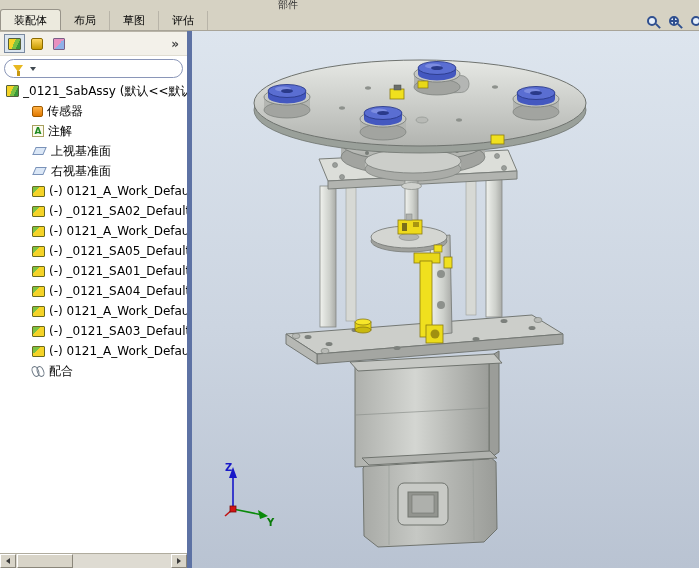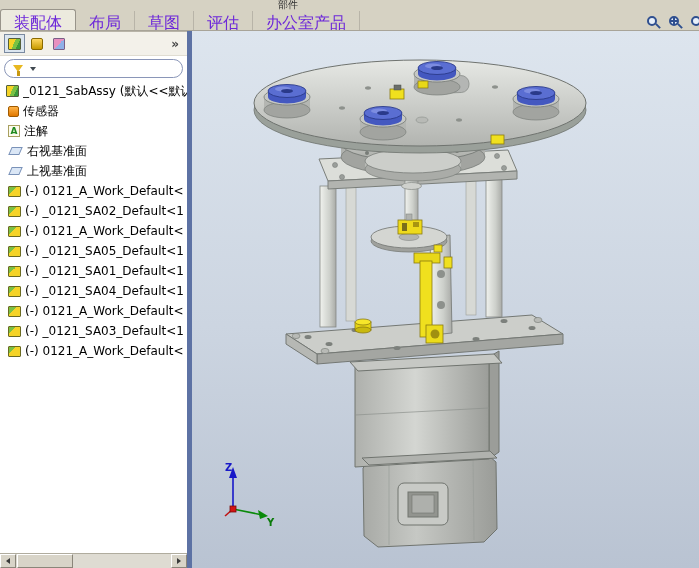--- a/index.html
+++ b/index.html
@@ -3,42 +3,42 @@
 <meta charset="utf-8">
 <style>
   * { margin:0; padding:0; box-sizing:border-box; }
   html,body { width:699px; height:568px; overflow:hidden; font-family:"DejaVu Sans","Liberation Sans",sans-serif; background:#d6d2c3; }
   .app { position:relative; width:699px; height:568px; }
 
   
   .top-strip { position:absolute; left:0; top:0; width:699px; height:10px; background:#d6d2c3;font-family:Liberation Mono, monospace; }
   .top-strip-label { position:absolute; left:278px; top:-2px; font-size:10px; color:#333; }
   .tab-bar { position:absolute; left:0; top:10px; width:699px; height:21px; background:#d6d2c3; border-bottom:1px solid #a8a498; display:flex; align-items:flex-end; }
-  .tab { height:19px; padding:2px 13px 0; font-size:16px; color:#6d28d9; border-right:1px solid #b8b4a8; cursor:default; white-space:nowrap; }
+  .tab { height:19px; padding:2px 13px 0; font-size:11px; color:#000000; border-right:1px solid #b8b4a8; cursor:default; white-space:nowrap; }
   .tab.active { background:#eceade; border:1px solid #98948a; border-bottom:none; border-radius:3px 3px 0 0; height:21px; padding-top:3px; }
   .view-tools { position:absolute; right:-8px; top:1px; display:flex; }
   .tool-btn { width:22px; height:19px; display:flex; align-items:center; justify-content:center; }
   .mag { position:relative; width:10px; height:10px; border:2px solid #2f4f8f; border-radius:50%; background:#e8f0fa; }
   .mag::after { content:""; position:absolute; width:6px; height:2px; background:#2f4f8f; right:-6px; bottom:-3px; transform:rotate(45deg); }
   .mag.plus::before { content:""; position:absolute; left:2px; top:2px; width:2px; height:2px; background:#2f4f8f; box-shadow:2px 0 #2f4f8f,-2px 0 #2f4f8f,0 2px #2f4f8f,0 -2px #2f4f8f; }
 
   
   .left-panel { position:absolute; left:0; top:31px; width:187px; height:537px; background:#ffffff; border-top:1px solid #b8b4a8; }
   .panel-toolbar { height:24px; background:#f3f1ea; display:flex; align-items:center; padding:2px 4px; border-bottom:1px solid #e0ddd2; }
   .pt-btn { width:21px; height:19px; display:flex; align-items:center; justify-content:center; border:1px solid transparent; margin-right:1px; }
   .pt-btn.active { border:1px solid #7a8aa0; background:#dce6f0; }
   .pt-overflow { margin-left:auto; font-size:12px; font-weight:bold; color:#444; padding:0 4px; }
   .filter-bar { margin:3px 4px; height:19px; border:1px solid #8a96b8; border-radius:10px; background:#fff; display:flex; align-items:center; padding:0 8px; }
   .funnel { position:relative; width:0; height:0; border-left:5px solid transparent; border-right:5px solid transparent; border-top:7px solid #e8b820; }
   .funnel::after { content:""; position:absolute; left:-1.5px; top:-1px; width:3px; height:5px; background:#c89810; }
   .caret { width:0; height:0; border-left:3.5px solid transparent; border-right:3.5px solid transparent; border-top:4px solid #404850; margin-left:7px; }
 
   .tree { font-size:12px; color:#000; }
   .tree-row { height:20px; display:flex; align-items:center; gap:4px; padding-left:6px; white-space:nowrap; overflow:hidden; }
-  .tree-row.indent { padding-left:8px; }
+  .tree-row.indent { padding-left:32px; }
   .lbl { overflow:hidden; text-overflow:clip; }
 
   
   .icon { flex:0 0 auto; display:inline-block; }
   .ic-assy { width:13px; height:12px; background:linear-gradient(115deg,#f5d327 0 45%,#7ac143 45% 72%,#3a9a3a 72%); border:1px solid #55603a; border-radius:1px; }
   .ic-comp { width:13px; height:11px; background:linear-gradient(135deg,#7ac143 0 35%,#f5d327 35%); border:1px solid #6a6a20; border-radius:1px; }
   .ic-sensor { width:11px; height:11px; background:linear-gradient(#ffb347,#e07800); border:1px solid #a05a00; border-radius:2px; }
   .ic-note { width:12px; height:12px; background:#fdfbee; border:1px solid #a8a060; font-weight:bold; font-size:9px; line-height:11px; color:#1f8a1f; text-align:center; }
   .ic-note i { font-style:normal; }
   .ic-plane { width:11px; height:8px; border:1px solid #7a92b8; background:rgba(190,212,238,.55); transform:skewX(-24deg); margin:0 2px; }
@@ -72,21 +72,20 @@
 
   <div class="top-strip">
     <span class="top-strip-label">部件</span>
   </div>
 
   <div class="tab-bar">
     <div class="tab active">装配体</div>
     <div class="tab">布局</div>
     <div class="tab">草图</div>
     <div class="tab">评估</div>
-    <div class="tab">办公室产品</div>
     <div class="view-tools">
       <div class="tool-btn">
           <span class="mag"></span>
         </div>
       <div class="tool-btn">
           <span class="mag plus"></span>
         </div>
       <div class="tool-btn">
           <span class="mag"></span>
         </div>
@@ -120,27 +119,27 @@
       <div class="tree-row indent">
         <span class="icon ic-sensor"></span>
         <span class="lbl">传感器</span>
       </div>
       <div class="tree-row indent">
         <span class="icon ic-note"><i>A</i></span>
         <span class="lbl">注解</span>
       </div>
       <div class="tree-row indent">
         <span class="icon ic-plane"></span>
+        <span class="lbl">上视基准面</span>
+      </div>
+      <div class="tree-row indent">
+        <span class="icon ic-plane"></span>
         <span class="lbl">右视基准面</span>
       </div>
       <div class="tree-row indent">
-        <span class="icon ic-plane"></span>
-        <span class="lbl">上视基准面</span>
-      </div>
-      <div class="tree-row indent">
         <span class="icon ic-comp"></span>
         <span class="lbl">(-) 0121_A_Work_Default&lt;</span>
       </div>
       <div class="tree-row indent">
         <span class="icon ic-comp"></span>
         <span class="lbl">(-) _0121_SA02_Default&lt;1</span>
       </div>
       <div class="tree-row indent">
         <span class="icon ic-comp"></span>
         <span class="lbl">(-) 0121_A_Work_Default&lt;</span>
@@ -161,20 +160,24 @@
         <span class="icon ic-comp"></span>
         <span class="lbl">(-) 0121_A_Work_Default&lt;</span>
       </div>
       <div class="tree-row indent">
         <span class="icon ic-comp"></span>
         <span class="lbl">(-) _0121_SA03_Default&lt;1</span>
       </div>
       <div class="tree-row indent">
         <span class="icon ic-comp"></span>
         <span class="lbl">(-) 0121_A_Work_Default&lt;</span>
+      </div>
+      <div class="tree-row indent">
+        <span class="icon ic-mates"></span>
+        <span class="lbl">配合</span>
       </div>
     </div>
 
     <div class="hscroll">
       <div class="sb-btn">
           <span class="tri-l"></span>
         </div>
       <div class="sb-track">
         <div class="sb-thumb"></div>
       </div>

